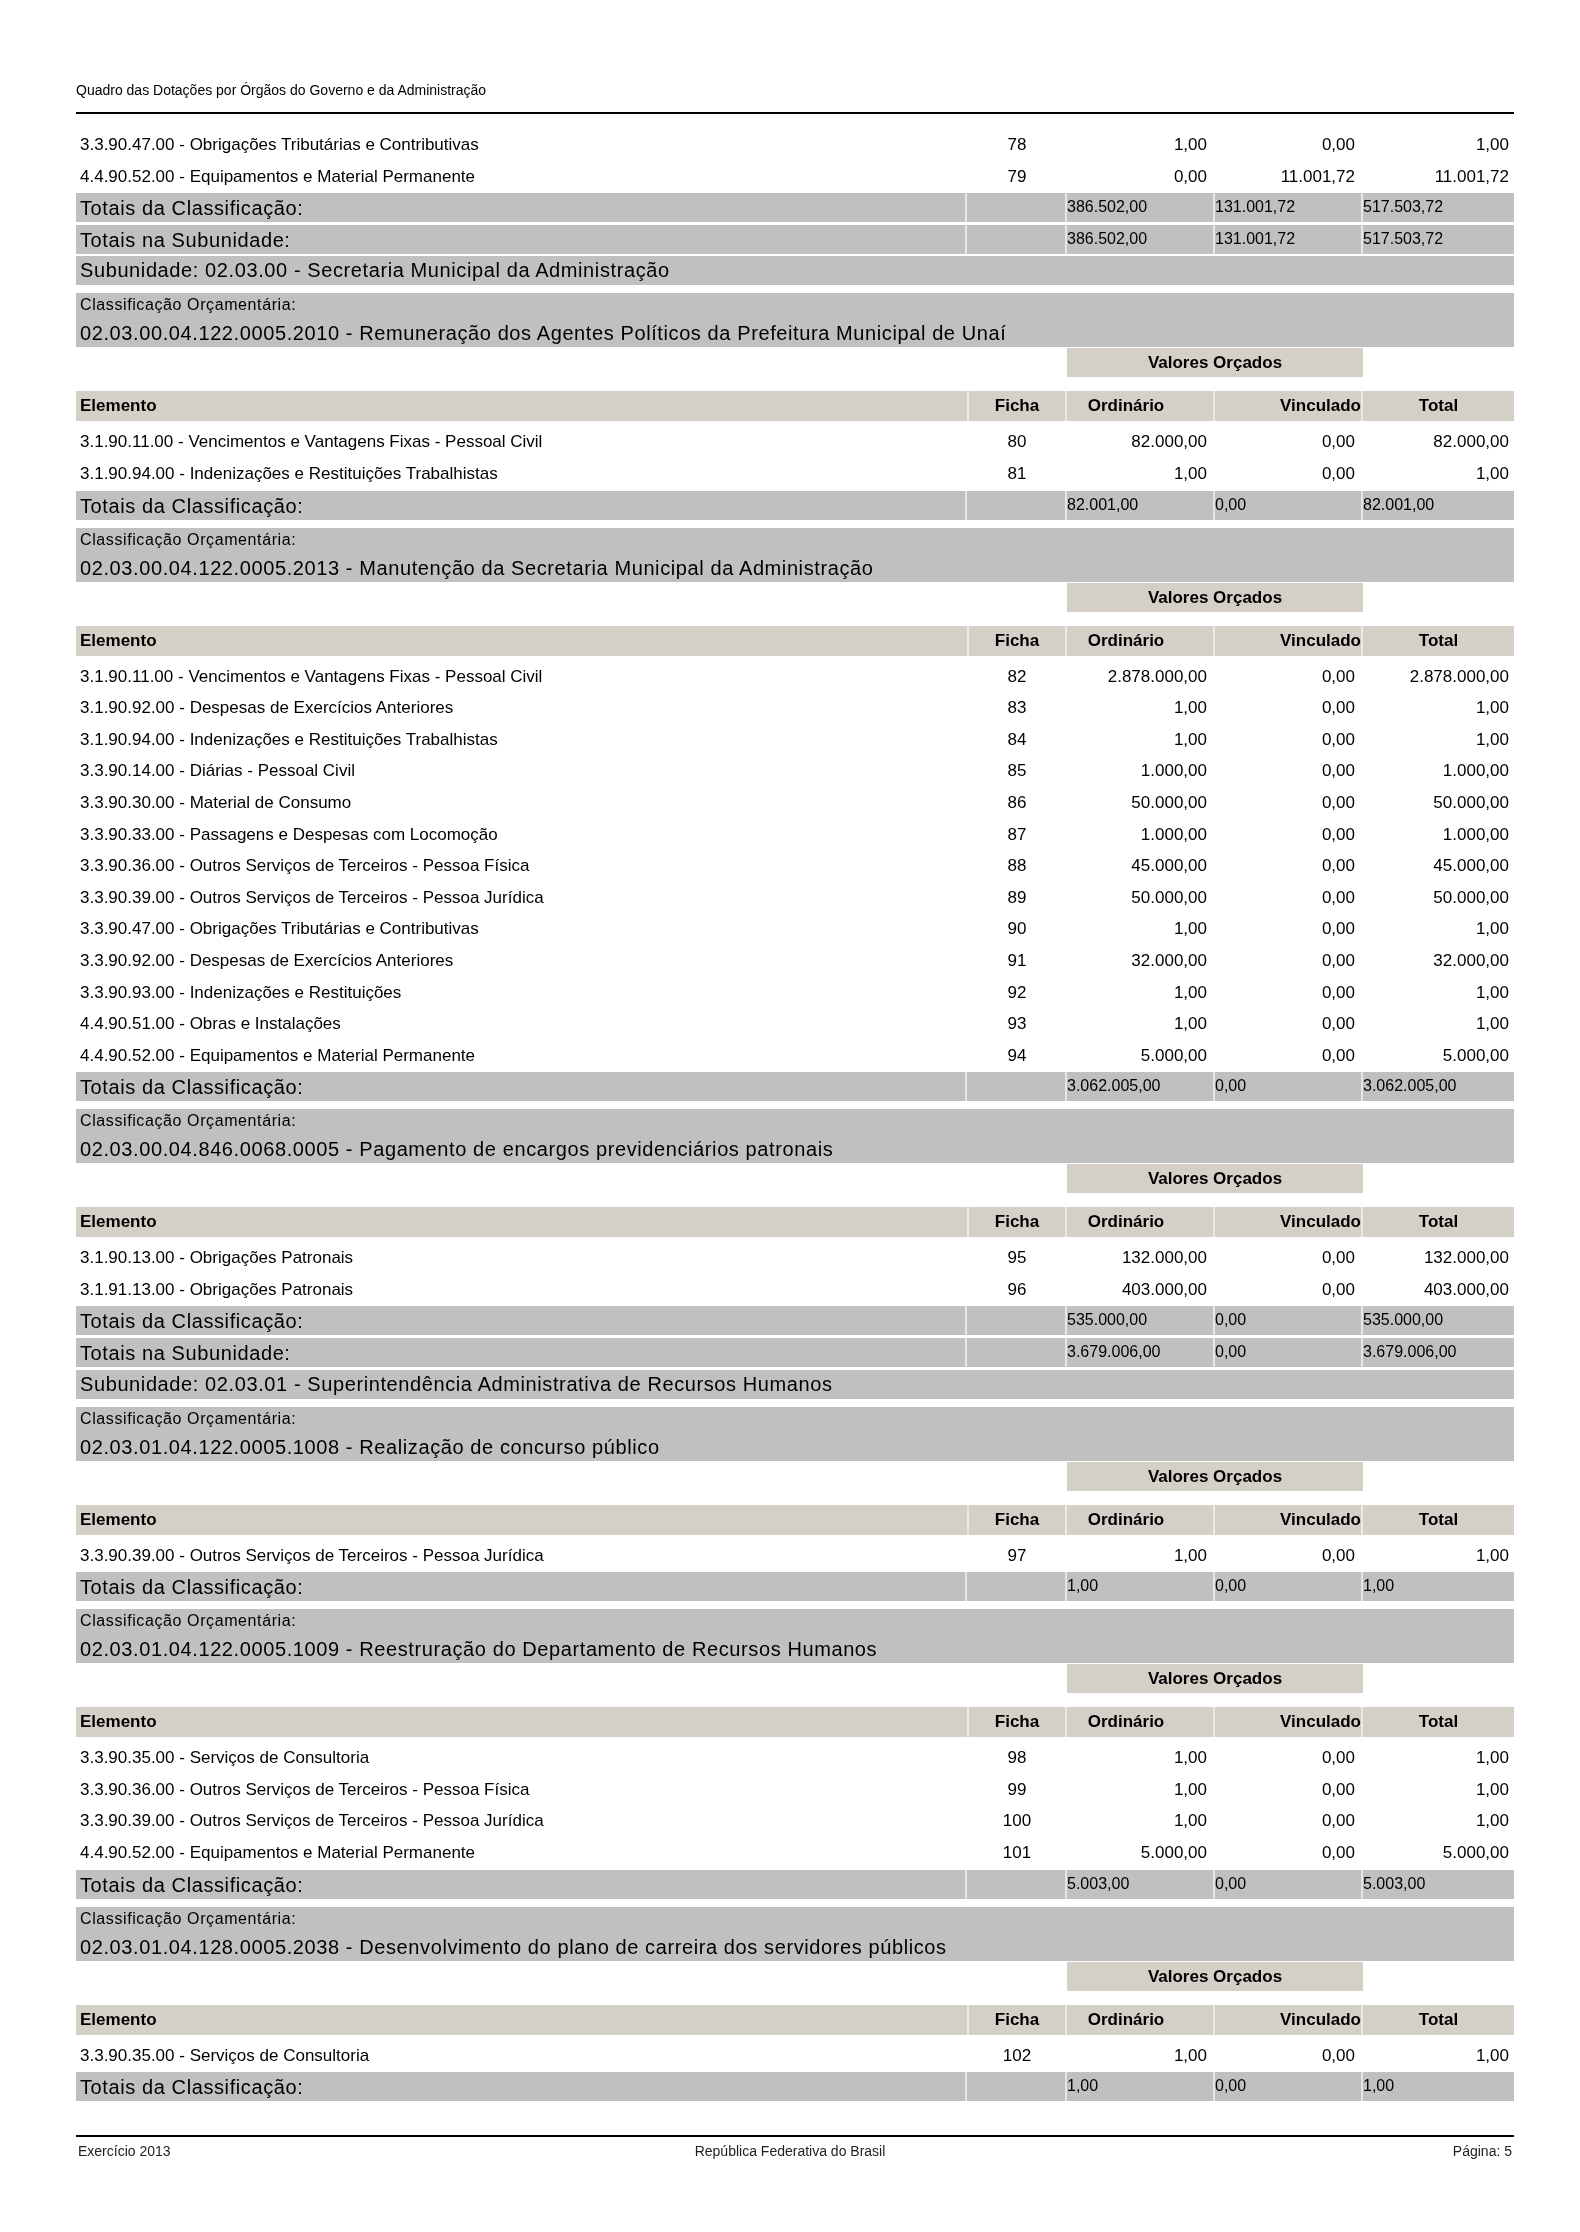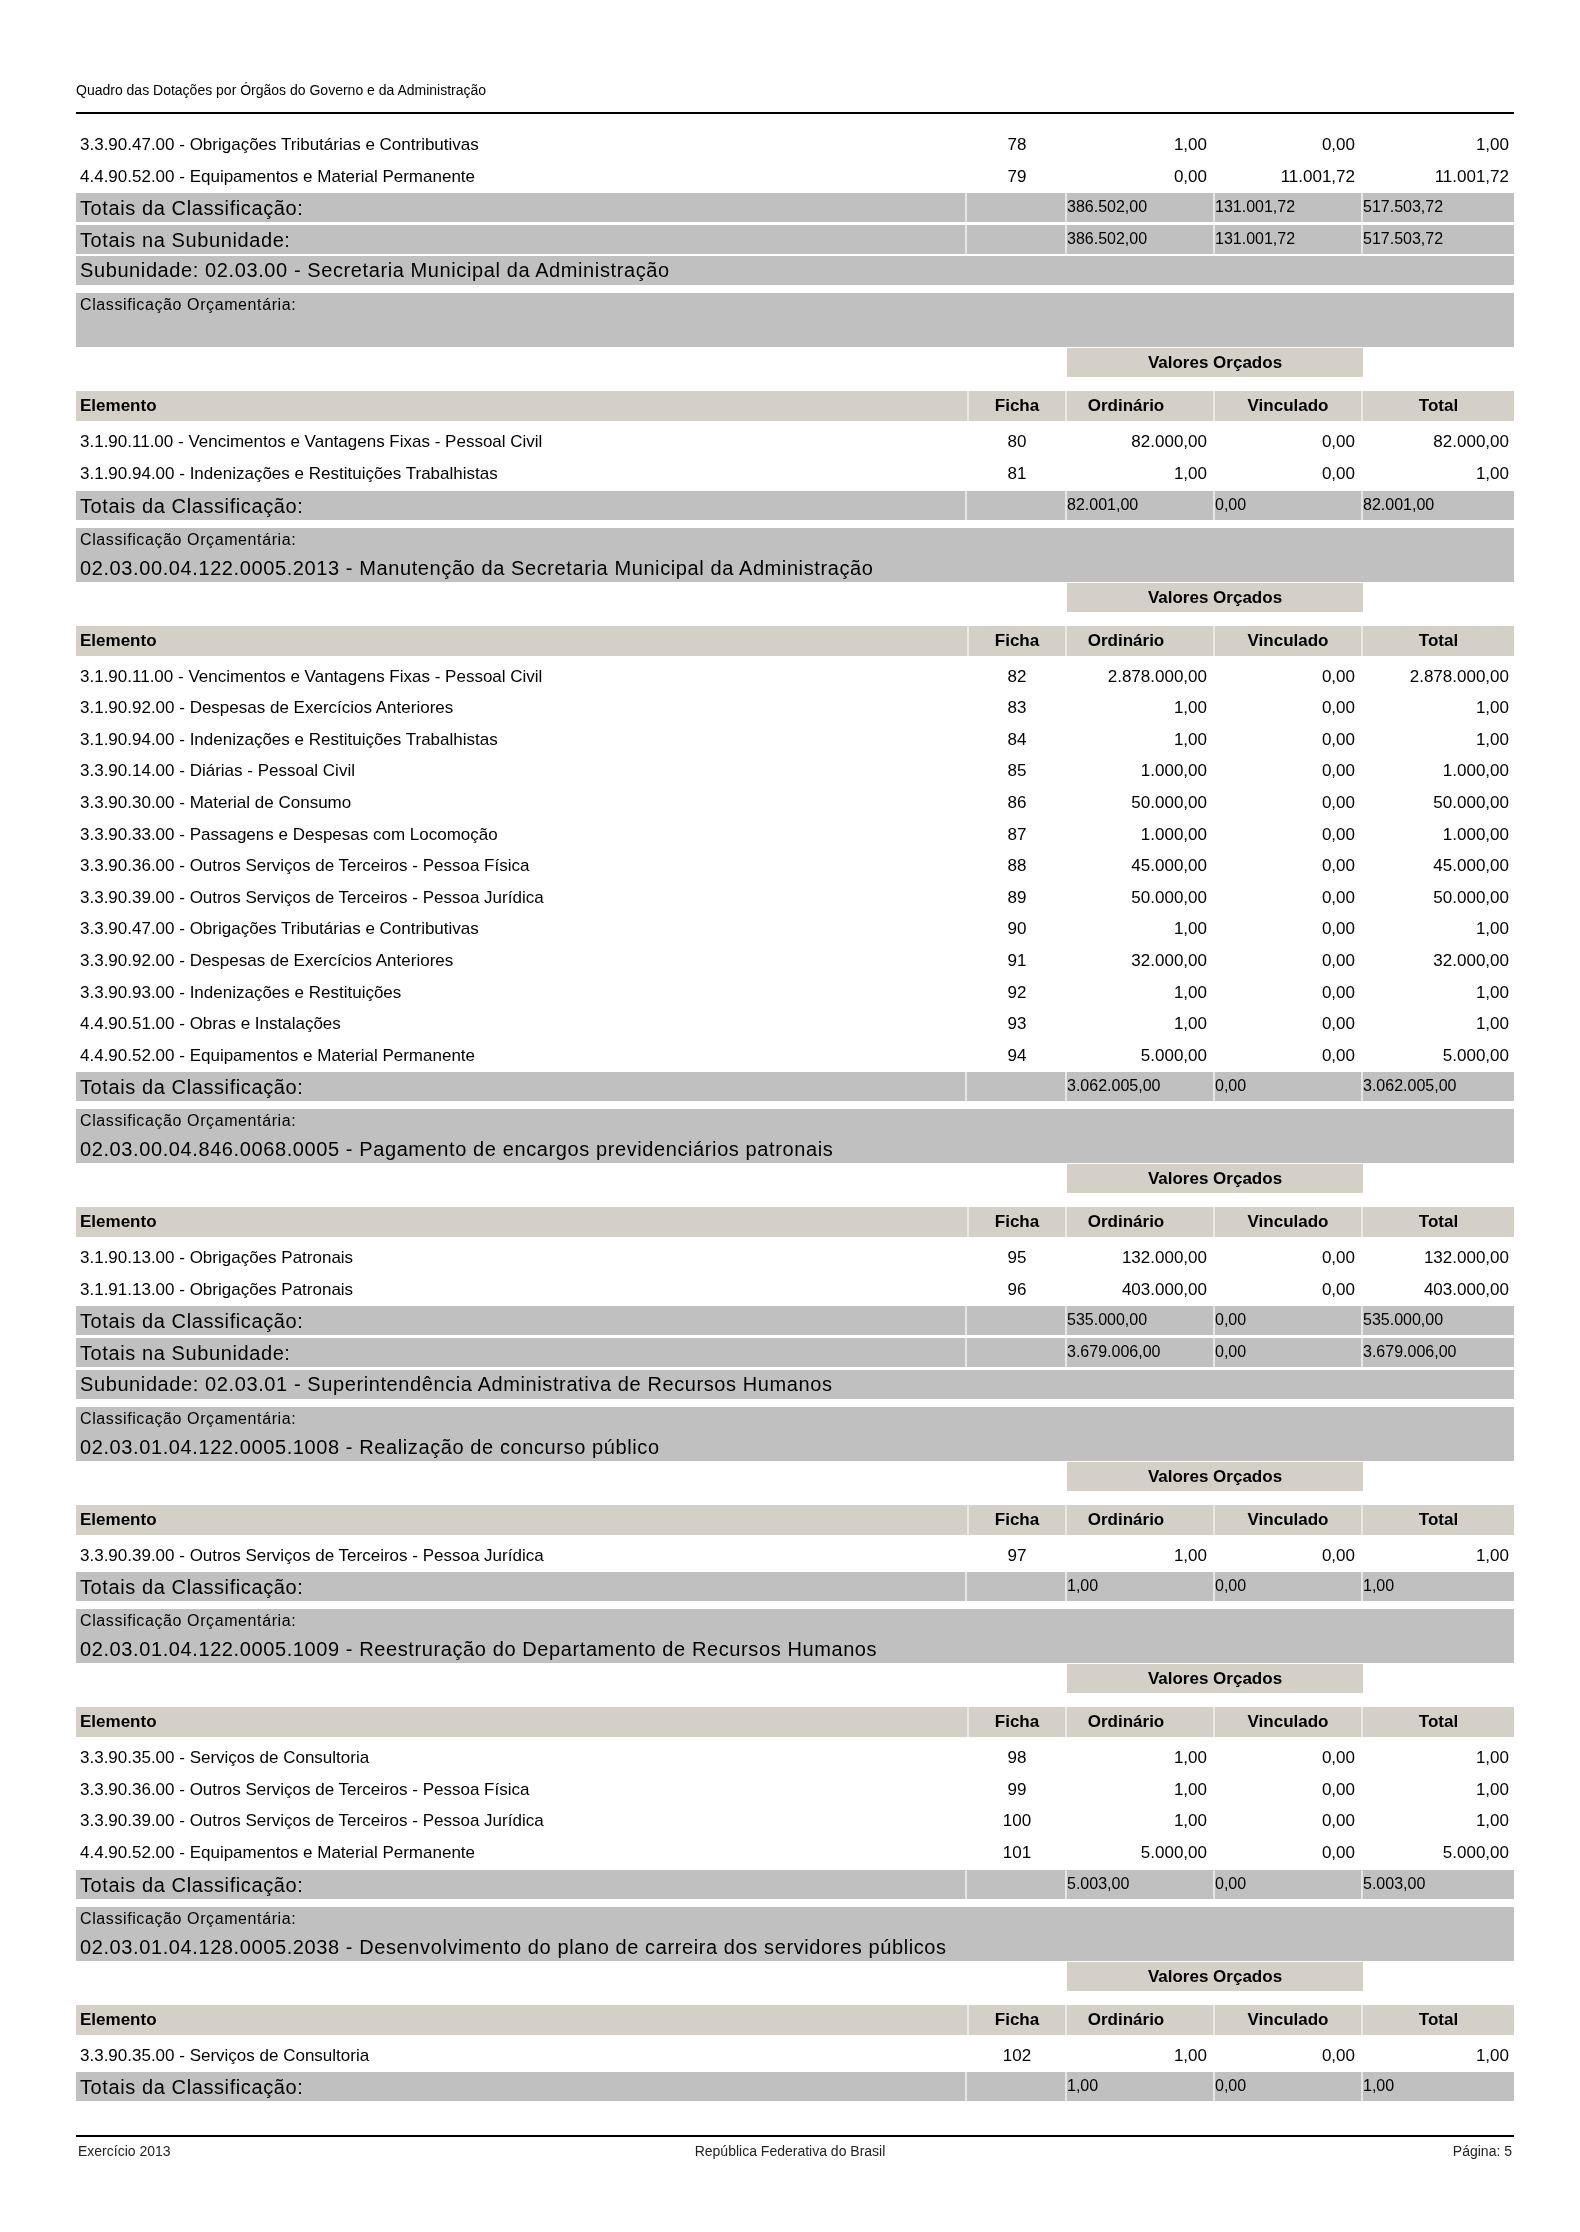--- a/index.html
+++ b/index.html
@@ -28,21 +28,21 @@
   .class-block .l1 { position: absolute; left: 4px; top: 3px; font-size: 16px; letter-spacing: 0.6px; }
   .class-block .l2 { position: absolute; left: 4px; top: 29px; font-size: 20px; letter-spacing: 0.6px; }
   .vo-row { position: relative; height: 44px; }
   .vo-row .vo { position: absolute; left: 991px; width: 296px; top: 1px; height: 29px; background: #d4d0c8;
                 font-size: 17px; font-weight: bold; text-align: center; line-height: 29px; }
   .col-head { position: relative; height: 30px; background: #d4d0c8; margin-bottom: 4px; }
   .col-head span { position: absolute; top: 5px; font-size: 17px; font-weight: bold; }
   .col-head .sep { position: absolute; top: 0; bottom: 0; width: 2px; background: #ece9e2; }
   .col-head .h-fi { left: 893px; width: 96px; text-align: center; }
   .col-head .h-or { left: 991px; width: 118px; text-align: center; }
-  .col-head .h-vi { left: 1139px; width: 146px; text-align: center; }
+  .col-head .h-vi { left: 1139px; width: 146px; text-align: right; }
   .col-head .h-to { left: 1287px; width: 151px; text-align: center; }
   .footer-rule { position: absolute; left: 76px; width: 1438px; top: 2135px; height: 2px; background: #000; }
   .footer { position: absolute; top: 2143px; font-size: 14px; color: #222; }
   .f-left { left: 78px; }
   .f-center { left: 0; width: 1580px; text-align: center; }
   .f-right { right: 68px; }
 </style>
 </head>
 <body>
 
@@ -82,20 +82,21 @@
       <div class="sep" style="left: 1285px;"></div>
       <span class="num n-or">386.502,00</span>
       <span class="num n-vi">131.001,72</span>
       <span class="num n-to">517.503,72</span>
     </div>
     <div class="unit-bar">
       <span class="lbl">Subunidade: 02.03.00 - Secretaria Municipal da Administração</span>
     </div>
     <div class="class-block">
       <div class="l1">Classificação Orçamentária:</div>
+      <div class="l2">02.03.00.04.122.0005.2010 - Remuneração dos Agentes Políticos da Prefeitura Municipal de Unaí</div>
     </div>
     <div class="vo-row">
       <div class="vo">Valores Orçados</div>
     </div>
     <div class="col-head">
       <span style="left: 4px;">Elemento</span>
       <div class="sep" style="left: 891px;"></div>
       <div class="sep" style="left: 989px;"></div>
       <div class="sep" style="left: 1137px;"></div>
       <div class="sep" style="left: 1285px;"></div>

